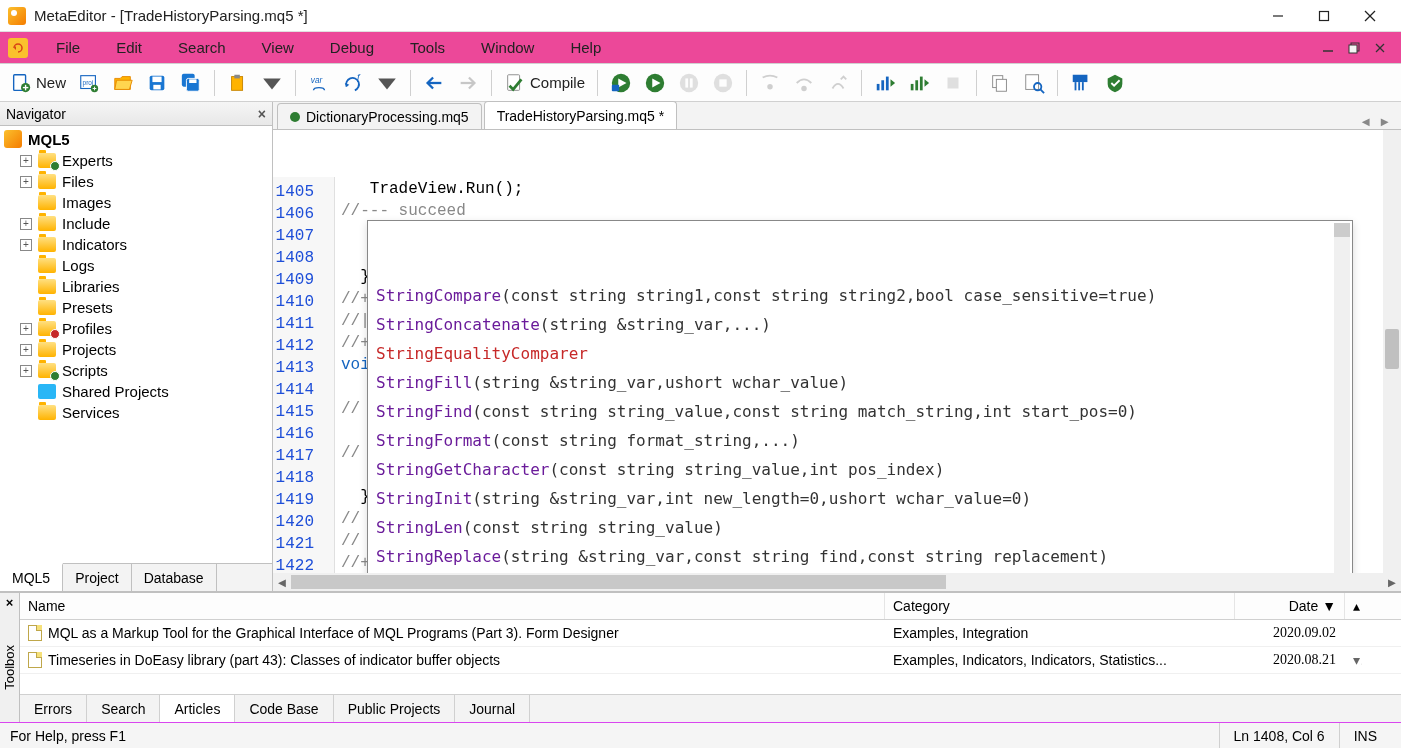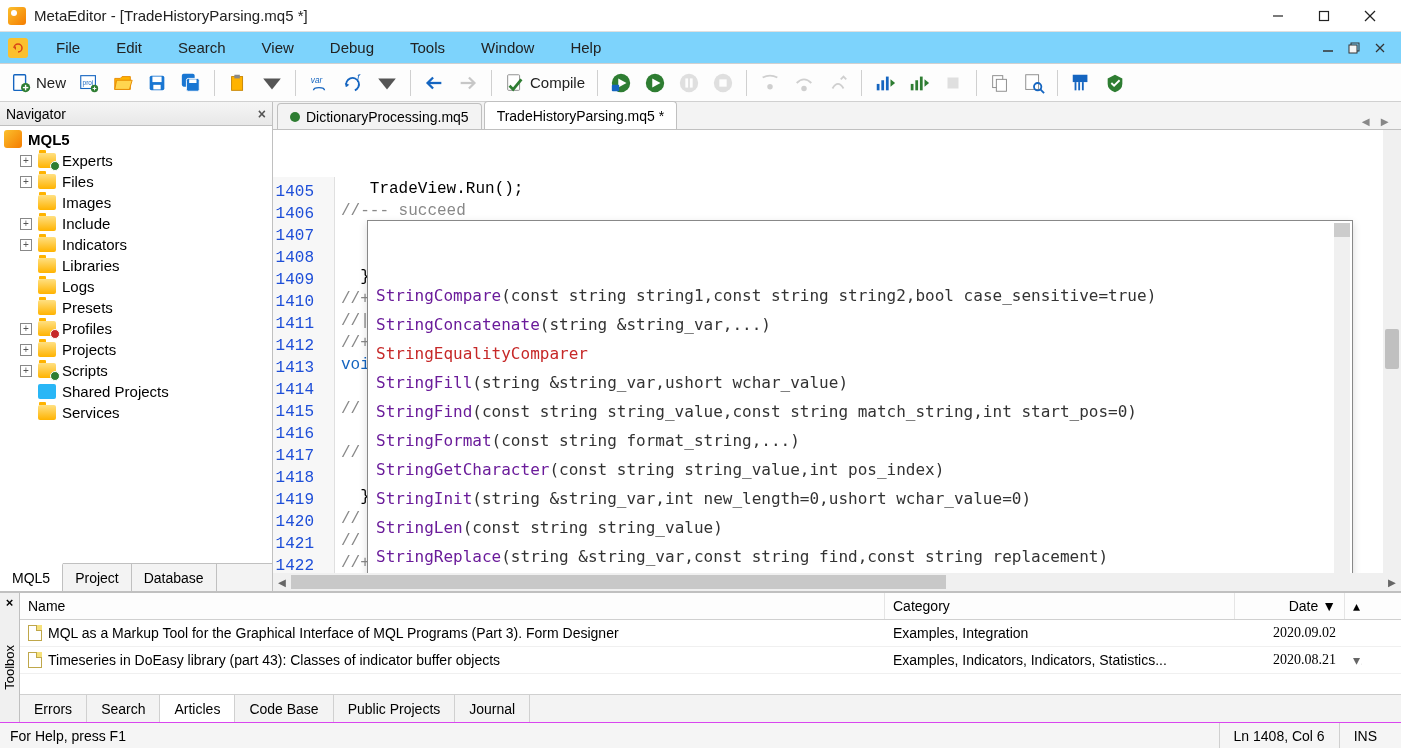--- a/index.html
+++ b/index.html
@@ -4,21 +4,21 @@
 <style>
   * { box-sizing: border-box; margin: 0; padding: 0; }
   body { font-family: "Segoe UI", Tahoma, sans-serif; font-size: 13px; background: #f0f0f0; width: 1401px; height: 748px; overflow: hidden; display: flex; flex-direction: column; }
   .titlebar { height: 32px; background: #fff; display: flex; align-items: center; padding: 0 8px; border-bottom: 1px solid #e0e0e0; }
   .titlebar .app-icon { width: 18px; height: 18px; background: linear-gradient(135deg,#fbc02d,#f57c00); border-radius: 3px; margin-right: 8px; position: relative; }
   .titlebar .app-icon::after { content:""; position:absolute; width:6px; height:6px; background:#fff; border-radius:50%; top:3px; left:3px; }
   .titlebar .title-text { flex: 1; font-size: 15px; color: #222; }
   .titlebar .win-controls { display: flex; gap: 0; }
   .titlebar .win-btn { width: 46px; height: 32px; display: flex; align-items: center; justify-content: center; cursor: pointer; }
   .titlebar .win-btn svg { width: 12px; height: 12px; }
-  .menubar { height: 32px; background: #7dd3fc; display: flex; align-items: center; padding: 0 8px; border-bottom: 1px solid #d0d0d0; }
+  .menubar { height: 32px; background: #ec4899; display: flex; align-items: center; padding: 0 8px; border-bottom: 1px solid #d0d0d0; }
   .menubar .doc-icon { width: 20px; height: 20px; background: #fbc02d; border-radius: 3px; margin-right: 10px; display:flex; align-items:center; justify-content:center; }
   .menubar .menu-item { padding: 4px 18px; font-size: 15px; color: #222; cursor: pointer; }
   .menubar .spacer { flex: 1; }
   .menubar .mdi-btn { width: 20px; height: 16px; margin: 0 3px; cursor: pointer; display:flex; align-items:center; justify-content:center;}
   .toolbar { height: 38px; background: #fdfdfd; display: flex; align-items: center; padding: 0 6px; border-bottom: 1px solid #d0d0d0; gap: 4px; }
   .toolbar .tbtn { height: 30px; min-width: 30px; display: flex; align-items: center; justify-content: center; padding: 0 4px; cursor: pointer; border-radius: 3px; }
   .toolbar .sep { width: 1px; height: 26px; background: #d0d0d0; margin: 0 4px; }
   .toolbar .new-btn { font-size: 15px; color: #222; gap: 4px; }
   .toolbar .compile-btn { font-size: 15px; color: #222; gap: 4px; }
   .tbtn svg { width: 22px; height: 22px; }
@@ -373,26 +373,26 @@
             <span>Include</span>
           </div>
           <div class="tree-item">
             <div class="expander">+</div>
             <div class="folder-icon"></div>
             <span>Indicators</span>
           </div>
           <div class="tree-item">
             <div class="expander empty"></div>
             <div class="folder-icon"></div>
+            <span>Logs</span>
+          </div>
+          <div class="tree-item">
+            <div class="expander empty"></div>
+            <div class="folder-icon"></div>
             <span>Libraries</span>
-          </div>
-          <div class="tree-item">
-            <div class="expander empty"></div>
-            <div class="folder-icon"></div>
-            <span>Logs</span>
           </div>
           <div class="tree-item">
             <div class="expander empty"></div>
             <div class="folder-icon"></div>
             <span>Presets</span>
           </div>
           <div class="tree-item">
             <div class="expander">+</div>
             <div class="folder-icon">
               <div class="badge red"></div>

